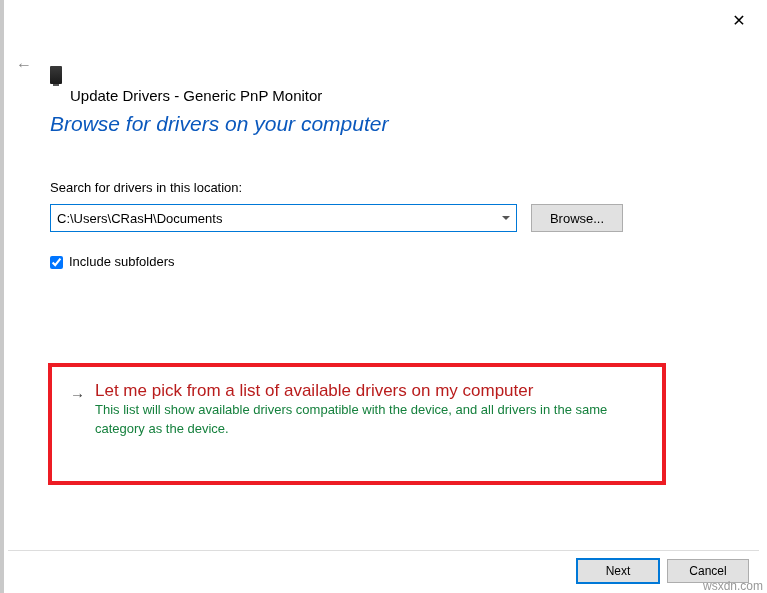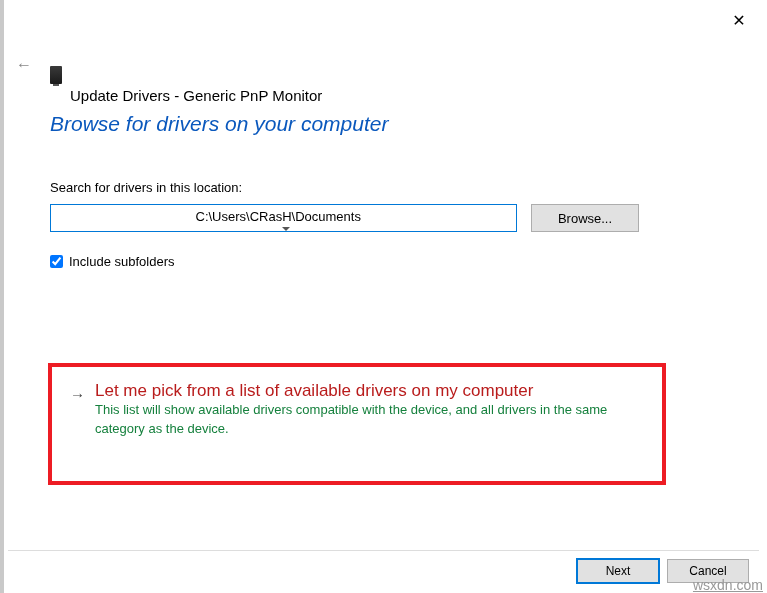--- a/index.html
+++ b/index.html
@@ -78,49 +78,48 @@
       align-items: stretch;
     }
     .path-combo {
       width: 467px; height: 28px;
       border: 1px solid #0078d7;
       background: #fff;
       display: flex;
       align-items: center;
       padding: 0 6px;
       position: relative;
-      flex-direction: column;
     }
     .path-combo input {
       border: none; outline: none;
       flex: 1;
       font-size: 13px;
       font-family: inherit;
       background: transparent;
     }
     .path-combo .caret {
       width: 0; height: 0;
       border-left: 4px solid transparent;
       border-right: 4px solid transparent;
       border-top: 4px solid #555;
       margin-left: 4px;
     }
     .browse-btn {
-      width: 108px; height: 28px;
+      width: 92px; height: 28px;
       background: #e1e1e1;
       border: 1px solid #adadad;
       font-family: inherit;
       font-size: 13px;
       cursor: pointer;
     }
     .checkbox-row {
       position: absolute;
       left: 50px; top: 254px;
       display: flex;
-      align-items: center;
+      align-items: flex-end;
       gap: 6px;
       font-size: 13px;
     }
     .checkbox-row input { width: 13px; height: 13px; }
     .highlight-box {
       position: absolute;
       left: 48px; top: 363px;
       width: 618px; height: 122px;
       border: 4px solid #ed1c24;
       padding: 14px 18px 10px 18px;
@@ -165,23 +164,22 @@
       font-size: 12px;
       cursor: pointer;
     }
     .footer .primary {
       outline: 2px solid #0078d7;
       outline-offset: -1px;
     }
     .watermark {
       position: absolute;
       right: 4px; bottom: 0px;
-      font-size: 14px;
+      font-size: 12px;
       color: #999;
-      text-decoration: underline;
     }
   </style>
 </head>
 <body>
 
 <div class="scroll-left"></div>
 
 <div class="close-btn">✕</div>
 
 <div class="back-arrow">←</div>

